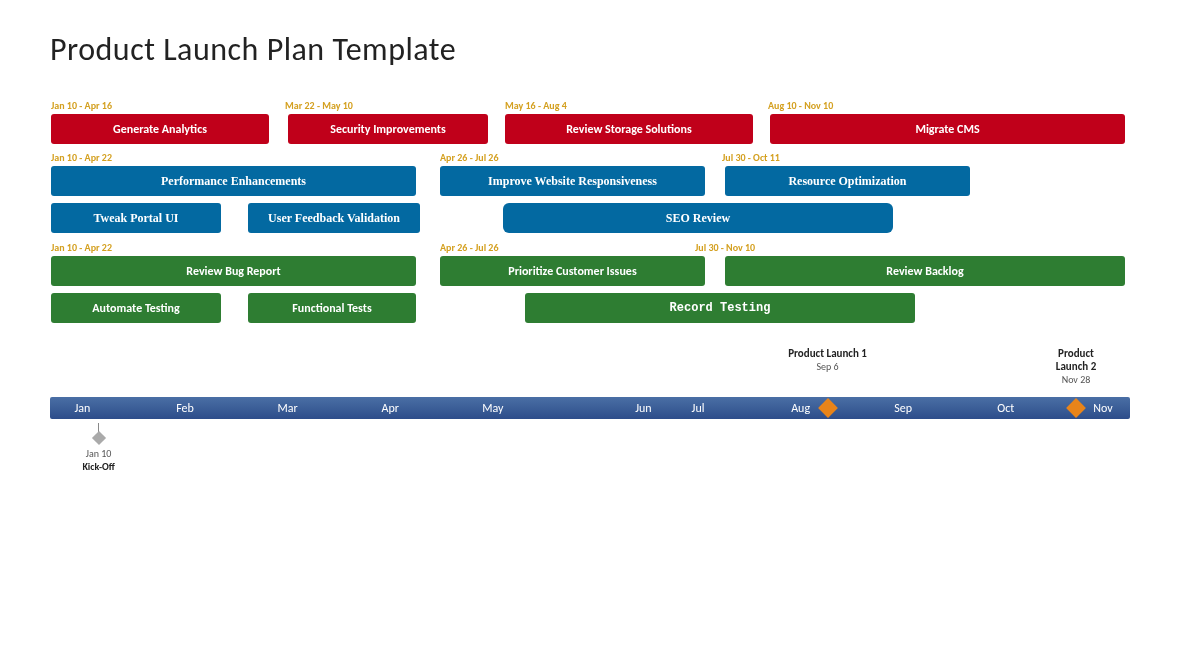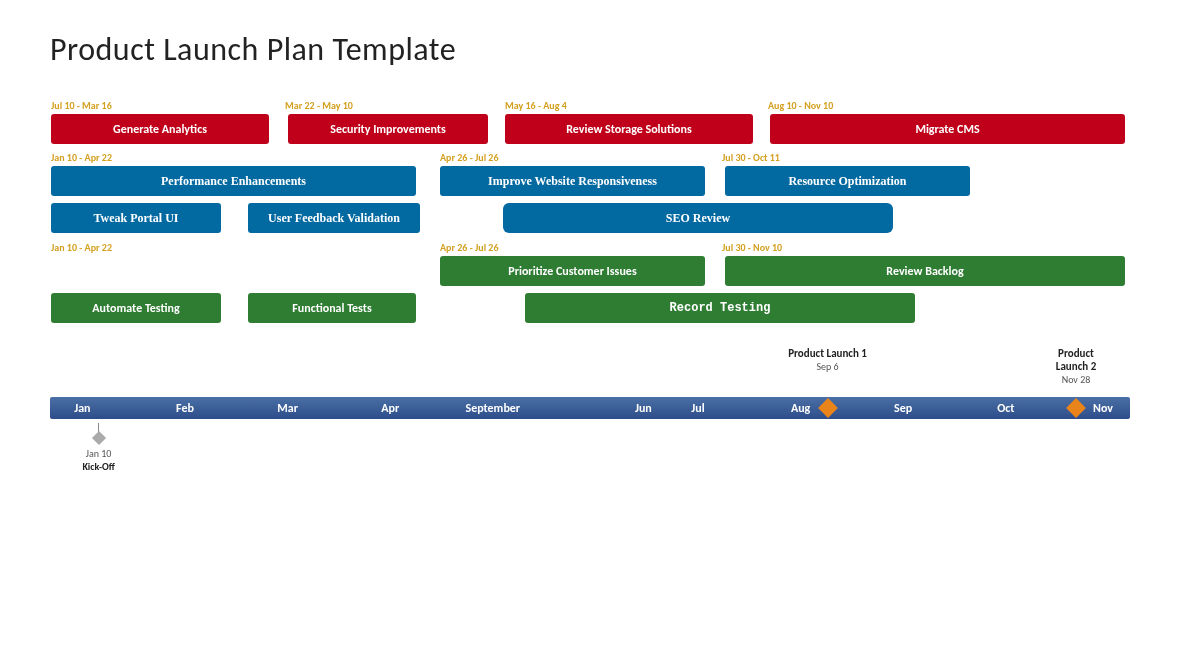--- a/index.html
+++ b/index.html
@@ -71,21 +71,21 @@
       height: 22px;
       background: linear-gradient(to bottom, #4a6fa5, #2d4d8a);
       border-radius: 2px;
       display: flex;
       align-items: center;
     }
 
     .month-label {
       position: absolute;
       font-size: 12px;
-      font-weight: 700;
+      font-weight: 400;
       color: #fff;
       transform: translateX(-50%);
     }
 
     .bars-row {
       position: relative;
       height: 34px;
       margin-bottom: 3px;
     }
 
@@ -98,21 +98,21 @@
 </head>
 <body>
 
 <div class="page-container">
 
   <h1 class="page-title">Product Launch Plan Template</h1>
 
   <div class="gantt-area">
 
     <div class="date-row">
-      <span class="date-label" style="left: 1px;">Jul 10 - Mar 16</span>
+      <span class="date-label" style="left: 1px;">Jan 10 - Apr 16</span>
       <span class="date-label" style="left: 235px;">Mar 22 - May 10</span>
       <span class="date-label" style="left: 455px;">May 16 - Aug 4</span>
       <span class="date-label" style="left: 718px;">Aug 10 - Nov 10</span>
     </div>
     <div class="bars-row">
       <div class="bar bar-red" style="left: 1px; width: 218px;">
         <span>Generate Analytics</span>
       </div>
       <div class="bar bar-red" style="left: 238px; width: 200px;">
         <span>Security Improvements</span>
@@ -150,23 +150,26 @@
         <span>User Feedback Validation</span>
       </div>
       <div class="bar bar-blue" style="left: 453px; width: 390px; border-radius: 6px;">
         <span>SEO Review</span>
       </div>
     </div>
 
     <div class="date-row" style="margin-top: 4px;">
       <span class="date-label" style="left: 1px;">Jan 10 - Apr 22</span>
       <span class="date-label" style="left: 390px;">Apr 26 - Jul 26</span>
-      <span class="date-label" style="left: 672px;">Jul 30 - Nov 10</span>
-    </div>
-    <div class="bars-row">
+      <span class="date-label" style="left: 645px;">Jul 30 - Nov 10</span>
+    </div>
+    <div class="bars-row">
+      <div class="bar bar-green" style="left: 1px; width: 365px;">
+        <span>Review Bug Report</span>
+      </div>
       <div class="bar bar-green" style="left: 390px; width: 265px;">
         <span>Prioritize Customer Issues</span>
       </div>
       <div class="bar bar-green" style="left: 675px; width: 400px;">
         <span>Review Backlog</span>
       </div>
     </div>
 
     <div class="bars-row">
       <div class="bar bar-green" style="left: 1px; width: 170px;">
@@ -197,21 +200,21 @@
       </div>
     </div>
 
     <div style="position: relative; width: 100%;">
       <div class="timeline-bar">
 
         <span class="month-label" style="left: 3%;">Jan</span>
         <span class="month-label" style="left: 12.5%;">Feb</span>
         <span class="month-label" style="left: 22%;">Mar</span>
         <span class="month-label" style="left: 31.5%;">Apr</span>
-        <span class="month-label" style="left: 41%;">September</span>
+        <span class="month-label" style="left: 41%;">May</span>
         <span class="month-label" style="left: 50.5%; margin-left: 48px;">Jun</span>
         <span class="month-label" style="left: 60%; text-align: right;">Jul</span>
         <span class="month-label" style="left: 69.5%;">Aug</span>
         <span class="month-label" style="left: 79%;">Sep</span>
         <span class="month-label" style="left: 88.5%;">Oct</span>
         <span class="month-label" style="left: 97.5%;">Nov</span>
       </div>
 
       <div style="position: absolute; left: 72%; top: 4px; transform: translateX(-50%);">
         <div style="width: 14px; height: 14px; background: #e8841a; transform: rotate(45deg);"></div>

